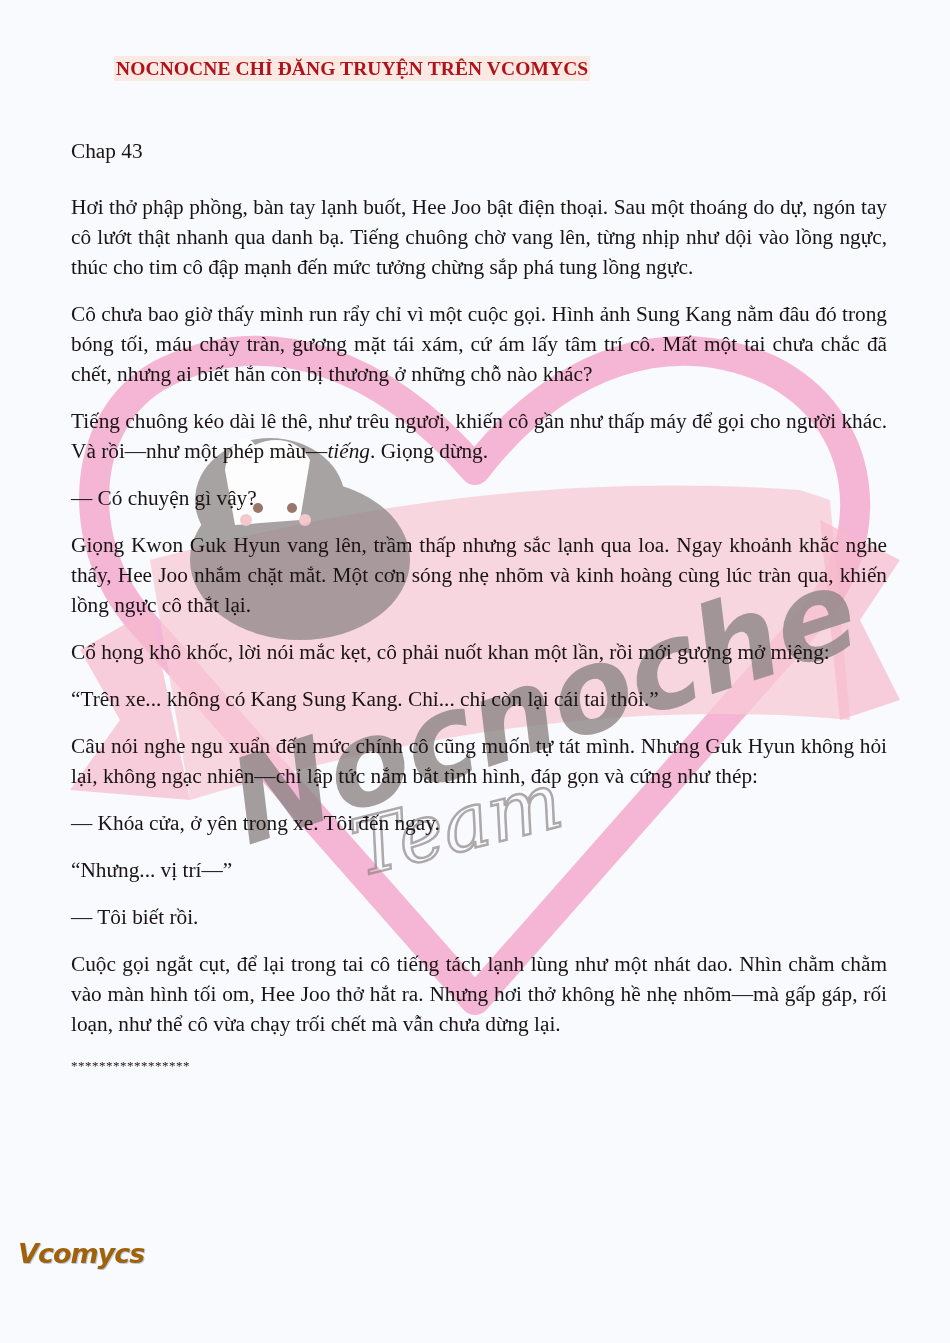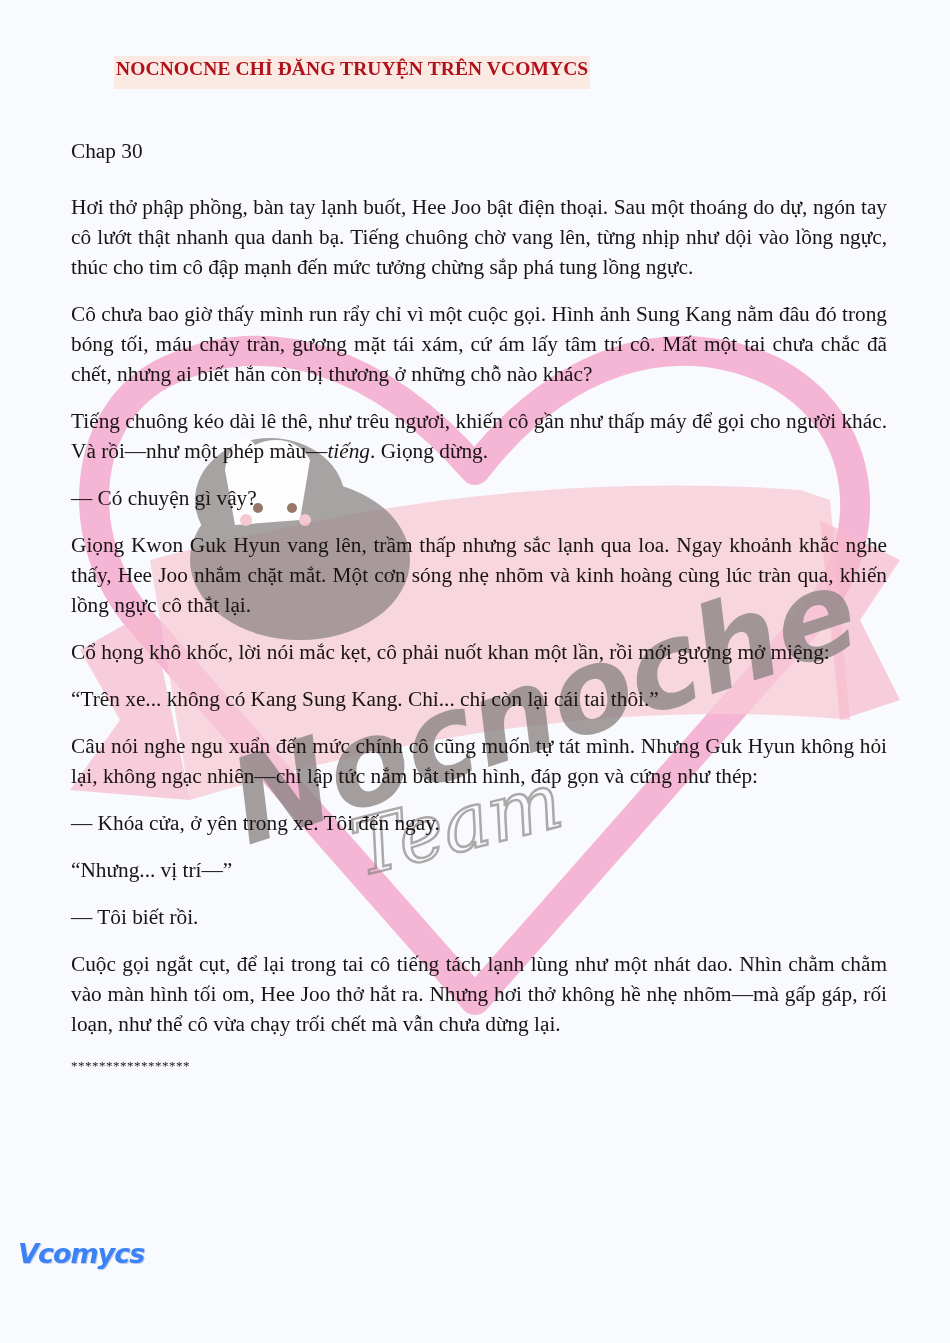--- a/index.html
+++ b/index.html
@@ -16,35 +16,35 @@
     }
     .page {
       position: absolute; left: 0; top: 0; width: 950px; height: 1343px; z-index: 1;
     }
     .header-banner {
       position: absolute; left: 114px; top: 56px;
       font-family: "Liberation Serif", serif; font-weight: bold;
       font-size: 19.5px; letter-spacing: 0.1px;
       color: #b0121a;
       background: #fbe9e3;
-      padding: 2px 2px 9px 2px;
+      padding: 2px 2px 1px 2px;
       line-height: 22px;
     }
     .content {
       position: absolute; left: 71px; top: 136px; width: 816px;
       font-size: 21.3px; line-height: 30px;
     }
     .content p { margin: 0 0 17px 0; text-align: justify; text-align-last: left; }
     .content p.chap { margin-bottom: 26px; }
     .content p.sep { font-size: 13px; letter-spacing: 0.5px; line-height: 20px; margin: 0 0 23px 0; }
     .content em { font-style: italic; }
     .footer-logo {
       position: absolute; left: 18px; top: 1238px;
       font-family: "DejaVu Sans", sans-serif; font-style: italic; font-weight: bold;
-      font-size: 27px; color: #3b82f6; letter-spacing: -1px;
+      font-size: 27px; color: #a16207; letter-spacing: -1px;
       text-shadow: 1px 1px 0 #b9c8e6;
     }
   </style>
 </head>
 <body>
 
 <svg class="watermark" viewBox="0 0 950 1343" xmlns="http://www.w3.org/2000/svg">
 
   <path d="M475 1000 L140 620 C70 540 80 410 170 370 C270 325 380 360 475 470 C560 360 670 325 770 370 C870 420 880 540 810 620 Z" fill="none" stroke="#f4aed0" stroke-width="30" stroke-linejoin="round" opacity="0.9"></path>
 
@@ -63,21 +63,21 @@
   </g>
 
   <text x="215" y="760" transform="rotate(-18 500 700)" font-family="DejaVu Sans, sans-serif" font-weight="bold" font-style="italic" font-size="118" fill="#8e8686" opacity="0.8">Nocnoche</text>
   <text x="345" y="845" transform="rotate(-14 480 800)" font-family="DejaVu Serif, serif" font-style="italic" font-size="78" fill="none" stroke="#8e8686" stroke-width="2.5" opacity="0.7">Team</text>
 </svg>
 
 <div class="page">
   <div class="header-banner">NOCNOCNE CHỈ ĐĂNG TRUYỆN TRÊN VCOMYCS</div>
 
   <div class="content">
-    <p class="chap">Chap 30</p>
+    <p class="chap">Chap 43</p>
     <p>Hơi thở phập phồng, bàn tay lạnh buốt, Hee Joo bật điện thoại. Sau một thoáng do dự, ngón tay cô lướt thật nhanh qua danh bạ. Tiếng chuông chờ vang lên, từng nhịp như dội vào lồng ngực, thúc cho tim cô đập mạnh đến mức tưởng chừng sắp phá tung lồng ngực.</p>
     <p>Cô chưa bao giờ thấy mình run rẩy chỉ vì một cuộc gọi. Hình ảnh Sung Kang nằm đâu đó trong bóng tối, máu chảy tràn, gương mặt tái xám, cứ ám lấy tâm trí cô. Mất một tai chưa chắc đã chết, nhưng ai biết hắn còn bị thương ở những chỗ nào khác?</p>
     <p><span>Tiếng chuông kéo dài lê thê, như trêu ngươi, khiến cô gần như thấp máy để gọi cho người khác. Và rồi—như một phép màu—</span><em>tiếng</em><span>. Giọng dừng.</span></p>
     <p>— Có chuyện gì vậy?</p>
     <p>Giọng Kwon Guk Hyun vang lên, trầm thấp nhưng sắc lạnh qua loa. Ngay khoảnh khắc nghe thấy, Hee Joo nhắm chặt mắt. Một cơn sóng nhẹ nhõm và kinh hoàng cùng lúc tràn qua, khiến lồng ngực cô thắt lại.</p>
     <p>Cổ họng khô khốc, lời nói mắc kẹt, cô phải nuốt khan một lần, rồi mới gượng mở miệng:</p>
     <p>“Trên xe... không có Kang Sung Kang. Chỉ... chỉ còn lại cái tai thôi.”</p>
     <p>Câu nói nghe ngu xuẩn đến mức chính cô cũng muốn tự tát mình. Nhưng Guk Hyun không hỏi lại, không ngạc nhiên—chỉ lập tức nắm bắt tình hình, đáp gọn và cứng như thép:</p>
     <p>— Khóa cửa, ở yên trong xe. Tôi đến ngay.</p>
     <p>“Nhưng... vị trí—”</p>

